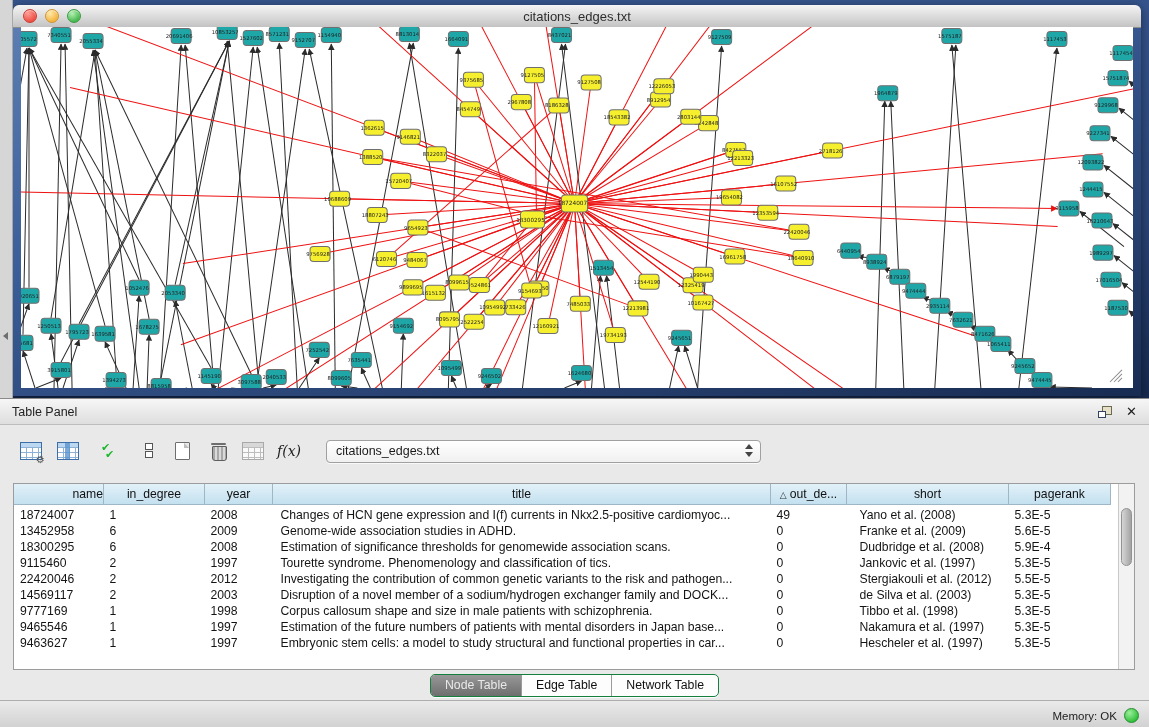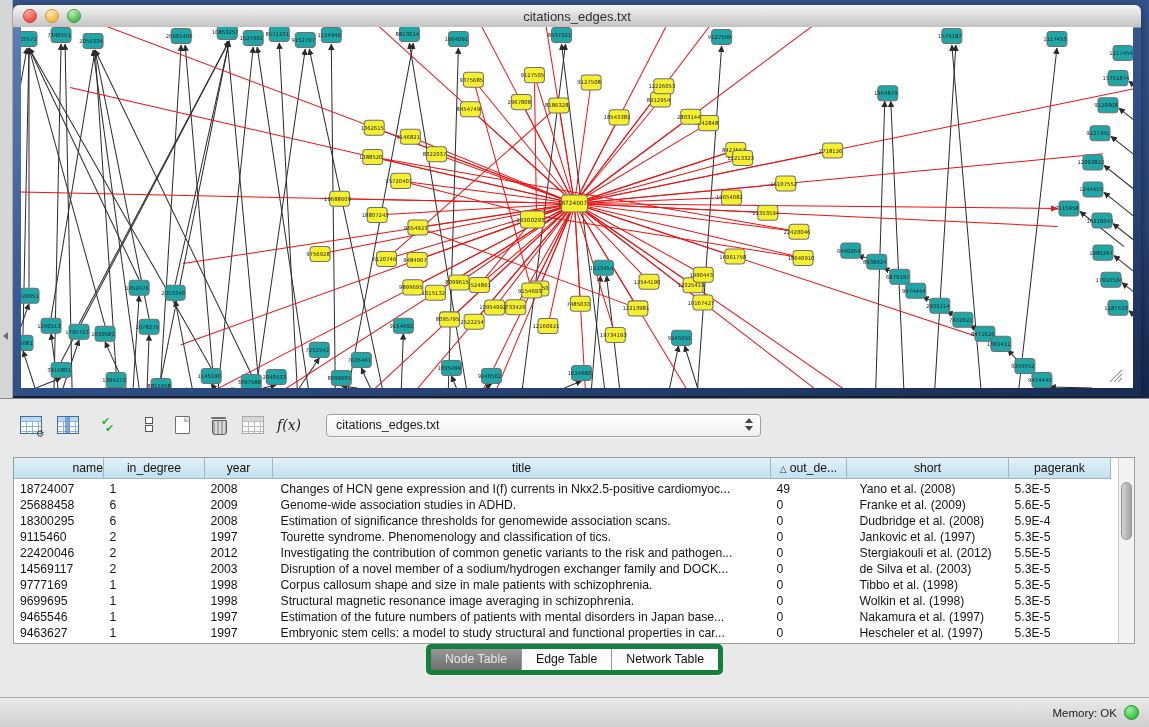--- a/index.html
+++ b/index.html
@@ -55,21 +55,21 @@
   thead th:first-child{border-left:none;text-align:right;}
   .sort-tri{font-size:9px;color:#333;margin-right:3px;}
   tbody td{height:16px;padding:0 0 0 6px;white-space:nowrap;overflow:hidden;color:#141414;}
   tbody tr:first-child td{padding-top:2px;}
   td.c3{padding-left:8px;}
   td.c5{padding-left:13px;}
   .c0{width:89px;} .c1{width:100px;} .c2{width:67px;} .c3{width:497px;} .c4{width:75px;} .c5{width:161px;margin-top:8px;} .c6{width:101px;}
   .vscroll{position:absolute;right:0;top:0;bottom:0;width:15px;background:#f2f2f2;border-left:1px solid #c9c9c9;}
   .vthumb{margin:24px 2px 0 2px;height:56px;border-radius:6px;background:linear-gradient(90deg,#d6d6d6,#a3a3a3);border:1px solid #929292;}
   .tabs-row{height:30px;flex:0 0 30px;display:flex;align-items:center;justify-content:center;}
-  .seg{display:inline-flex;border:5px solid #15803d;border-radius:5px;overflow:hidden;background:#fdfdfd;box-shadow:0 1px 0 rgba(255,255,255,.8);}
+  .seg{display:inline-flex;border:1px solid #15803d;border-radius:5px;overflow:hidden;background:#fdfdfd;box-shadow:0 1px 0 rgba(255,255,255,.8);}
   .seg-btn{padding:3px 14px;font-size:12.3px;color:#111;border-left:1px solid #9a9a9a;line-height:15px;}
   .seg-btn:first-child{border-left:none;}
   .seg-btn.active{background:linear-gradient(#989898,#6e6e6e);color:#e9e9e9;}
   .status-bar{margin-top:auto;height:29px;flex:0 0 29px;background:linear-gradient(#eaeaea,#cfcfcf);border-top:1px solid #adadad;display:flex;align-items:center;justify-content:flex-end;padding-right:10px;gap:7px;font-size:11.5px;color:#222;}
   .mem-dot{width:13px;height:13px;border-radius:50%;background:radial-gradient(circle at 35% 30%,#9cef9c,#2fbf3a 75%);border:1px solid #1f8f2a;}
 </style>
 </head>
 <body>
 
 <div class="app">
@@ -497,20 +497,27 @@
             </g>
             <line x1="1088" y1="354" x2="1100" y2="342" stroke="#8a8a8a" stroke-width="1"></line>
             <line x1="1092" y1="354" x2="1100" y2="346" stroke="#8a8a8a" stroke-width="1"></line>
             <line x1="1096" y1="354" x2="1100" y2="350" stroke="#8a8a8a" stroke-width="1"></line>
           </svg>
       </div>
     </div>
   </div>
 
   <div class="table-panel">
+    <div class="panel-titlebar">
+      <span>Table Panel</span>
+      <span class="panel-actions">
+        <span class="float-ic"></span>
+        <span class="close-ic">✕</span>
+      </span>
+    </div>
 
     <div class="toolbar">
       <span class="tbtn">
           <span class="ic-table-blue"></span>
         </span>
       <span class="tbtn">
           <span class="ic-table-col"></span>
         </span>
       <span class="tbtn">
           <span class="ic-checks"></span>
@@ -556,21 +563,21 @@
             <tr>
               <td class="c0">18724007</td>
               <td class="c1">1</td>
               <td class="c2">2008</td>
               <td class="c3">Changes of HCN gene expression and I(f) currents in Nkx2.5-positive cardiomyoc...</td>
               <td class="c4">49</td>
               <td class="c5">Yano et al. (2008)</td>
               <td class="c6">5.3E-5</td>
             </tr>
             <tr>
-              <td class="c0">25688458</td>
+              <td class="c0">13452958</td>
               <td class="c1">6</td>
               <td class="c2">2009</td>
               <td class="c3">Genome-wide association studies in ADHD.</td>
               <td class="c4">0</td>
               <td class="c5">Franke et al. (2009)</td>
               <td class="c6">5.6E-5</td>
             </tr>
             <tr>
               <td class="c0">18300295</td>
               <td class="c1">6</td>
@@ -607,29 +614,20 @@
               <td class="c5">de Silva et al. (2003)</td>
               <td class="c6">5.3E-5</td>
             </tr>
             <tr>
               <td class="c0">9777169</td>
               <td class="c1">1</td>
               <td class="c2">1998</td>
               <td class="c3">Corpus callosum shape and size in male patients with schizophrenia.</td>
               <td class="c4">0</td>
               <td class="c5">Tibbo et al. (1998)</td>
-              <td class="c6">5.3E-5</td>
-            </tr>
-            <tr>
-              <td class="c0">9699695</td>
-              <td class="c1">1</td>
-              <td class="c2">1998</td>
-              <td class="c3">Structural magnetic resonance image averaging in schizophrenia.</td>
-              <td class="c4">0</td>
-              <td class="c5">Wolkin et al. (1998)</td>
               <td class="c6">5.3E-5</td>
             </tr>
             <tr>
               <td class="c0">9465546</td>
               <td class="c1">1</td>
               <td class="c2">1997</td>
               <td class="c3">Estimation of the future numbers of patients with mental disorders in Japan base...</td>
               <td class="c4">0</td>
               <td class="c5">Nakamura et al. (1997)</td>
               <td class="c6">5.3E-5</td>

